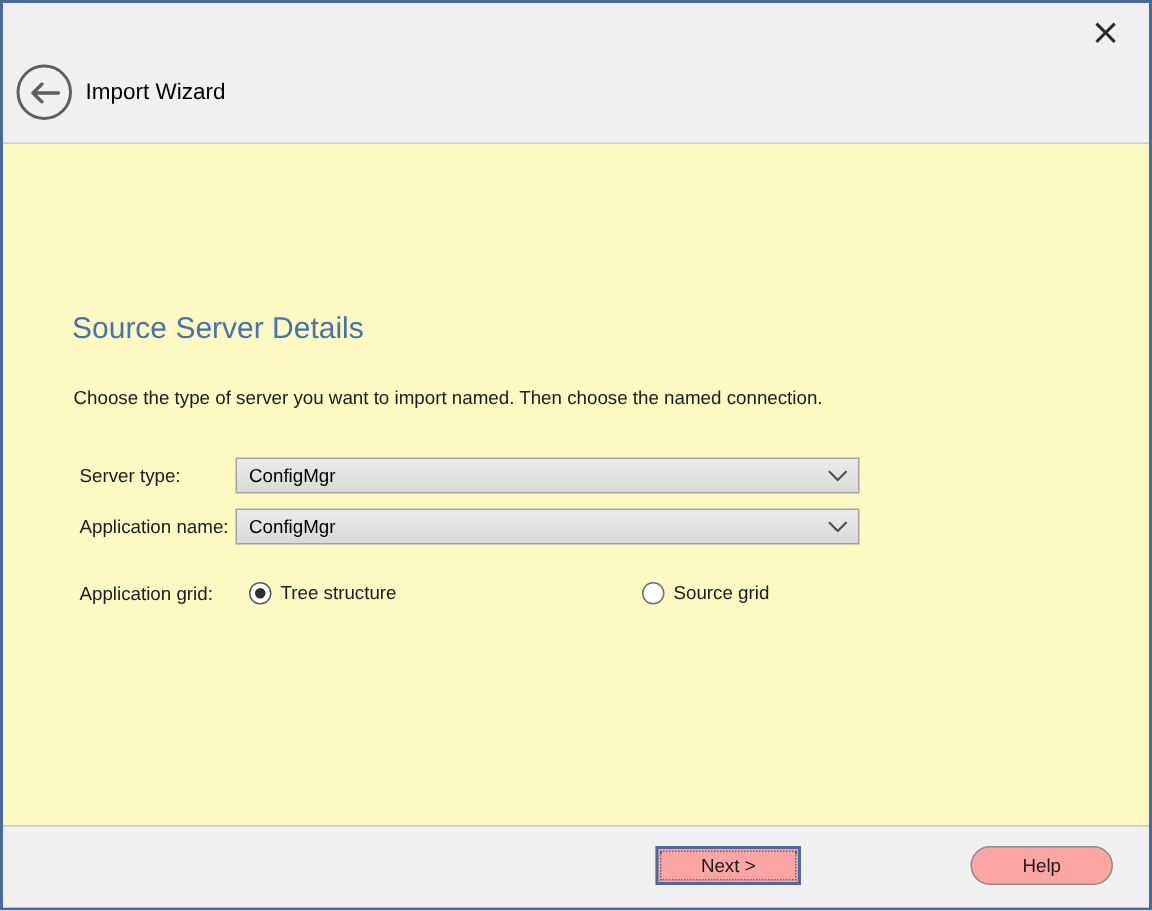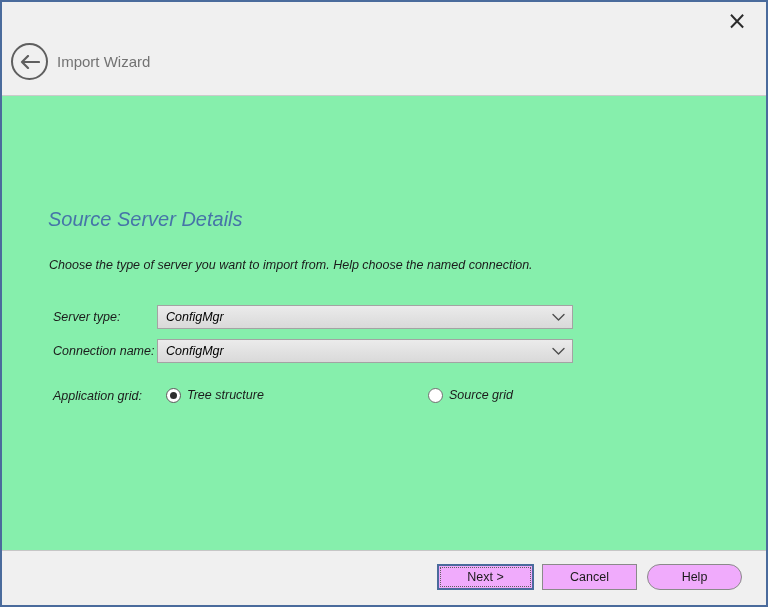--- a/index.html
+++ b/index.html
@@ -28,24 +28,24 @@
   .back-btn{
     position:absolute;left:9px;top:41px;
     width:37px;height:37px;border-radius:50%;
     border:2px solid #5f5f5f;background:transparent;
     cursor:pointer;padding:0;
     display:flex;align-items:center;justify-content:center;
     box-sizing:border-box;
   }
   .wizard-title{
     position:absolute;left:55px;top:51px;
-    font-size:15px;color:#737373;text-align:right;
+    font-size:15px;color:#000000;text-align:right;
   }
   
-  .content{position:absolute;left:0;right:0;top:94px;bottom:55px;background:#86efac;font-style:italic;}
+  .content{position:absolute;left:0;right:0;top:94px;bottom:55px;background:#fef9c3;}
   .page-heading{
     position:absolute;left:46px;top:112px;margin:0;
     font-size:20px;font-weight:400;color:#4674a8;
   }
   .page-desc{
     position:absolute;left:47px;top:162px;margin:0;
     font-size:12.5px;color:#1b1b1b;
   }
   .field-label{
     position:absolute;left:51px;
@@ -80,21 +80,21 @@
     border-radius:50%;background:#2e2e2e;
   }
   .radio-label{font-size:12.5px;color:#1b1b1b;}
   
   .footer{
     position:absolute;left:0;right:0;bottom:0;height:54px;
     background:#f0f0f0;border-top:1px solid #c6c6c6;
   }
   .btn{
     position:absolute;top:13px;height:26px;
-    box-sizing:border-box;background:#f0abfc;
+    box-sizing:border-box;background:#fca5a5;
     border:1px solid #8a8a8a;
     font-family:"Liberation Sans","DejaVu Sans",sans-serif;
     font-size:12.5px;color:#1b1b1b;cursor:pointer;
     text-align:center;padding:0;
   }
   .btn-next{
     left:435px;width:97px;
     border:2px solid #4a6b9c;
     outline:1px dotted #616161;outline-offset:-4px;
   }
@@ -115,31 +115,31 @@
         <path d="M8 1 L2 7 L8 13 M2 7 L19 7" fill="none" stroke="#5f5f5f" stroke-width="2.2" stroke-linecap="round" stroke-linejoin="round"></path>
       </svg>
     </button>
     <span class="wizard-title">Import Wizard</span>
   </div>
 
   <div class="content">
 
     <h1 class="page-heading">Source Server Details</h1>
 
-    <p class="page-desc">Choose the type of server you want to import from. Help choose the named connection.</p>
+    <p class="page-desc">Choose the type of server you want to import named. Then choose the named connection.</p>
 
     <span class="field-label row1">Server type:</span>
     <div class="dropdown row1">
       <span>ConfigMgr</span>
       <svg class="chev" viewBox="0 0 13 9" aria-hidden="true">
         <path d="M1 1.5 L6.5 7 L12 1.5" fill="none" stroke="#4d4d4d" stroke-width="1.4" stroke-linecap="round" stroke-linejoin="round"></path>
       </svg>
     </div>
 
-    <span class="field-label row2">Connection name:</span>
+    <span class="field-label row2">Application name:</span>
     <div class="dropdown row2">
       <span>ConfigMgr</span>
       <svg class="chev" viewBox="0 0 13 9" aria-hidden="true">
         <path d="M1 1.5 L6.5 7 L12 1.5" fill="none" stroke="#4d4d4d" stroke-width="1.4" stroke-linecap="round" stroke-linejoin="round"></path>
       </svg>
     </div>
 
     <div class="radio-row">
       <span class="field-label" style="top:0;line-height:18px;">Application grid:</span>
       <div class="radio-option" style="left:164px;top:1px;">
@@ -149,17 +149,16 @@
       <div class="radio-option" style="left:426px;top:1px;">
         <span class="radio-circle"></span>
         <span class="radio-label">Source grid</span>
       </div>
     </div>
 
   </div>
 
   <div class="footer">
     <button class="btn btn-next">Next &gt;</button>
-    <button class="btn btn-cancel">Cancel</button>
     <button class="btn btn-help">Help</button>
   </div>
 
 </div>
 
 </body></html>

